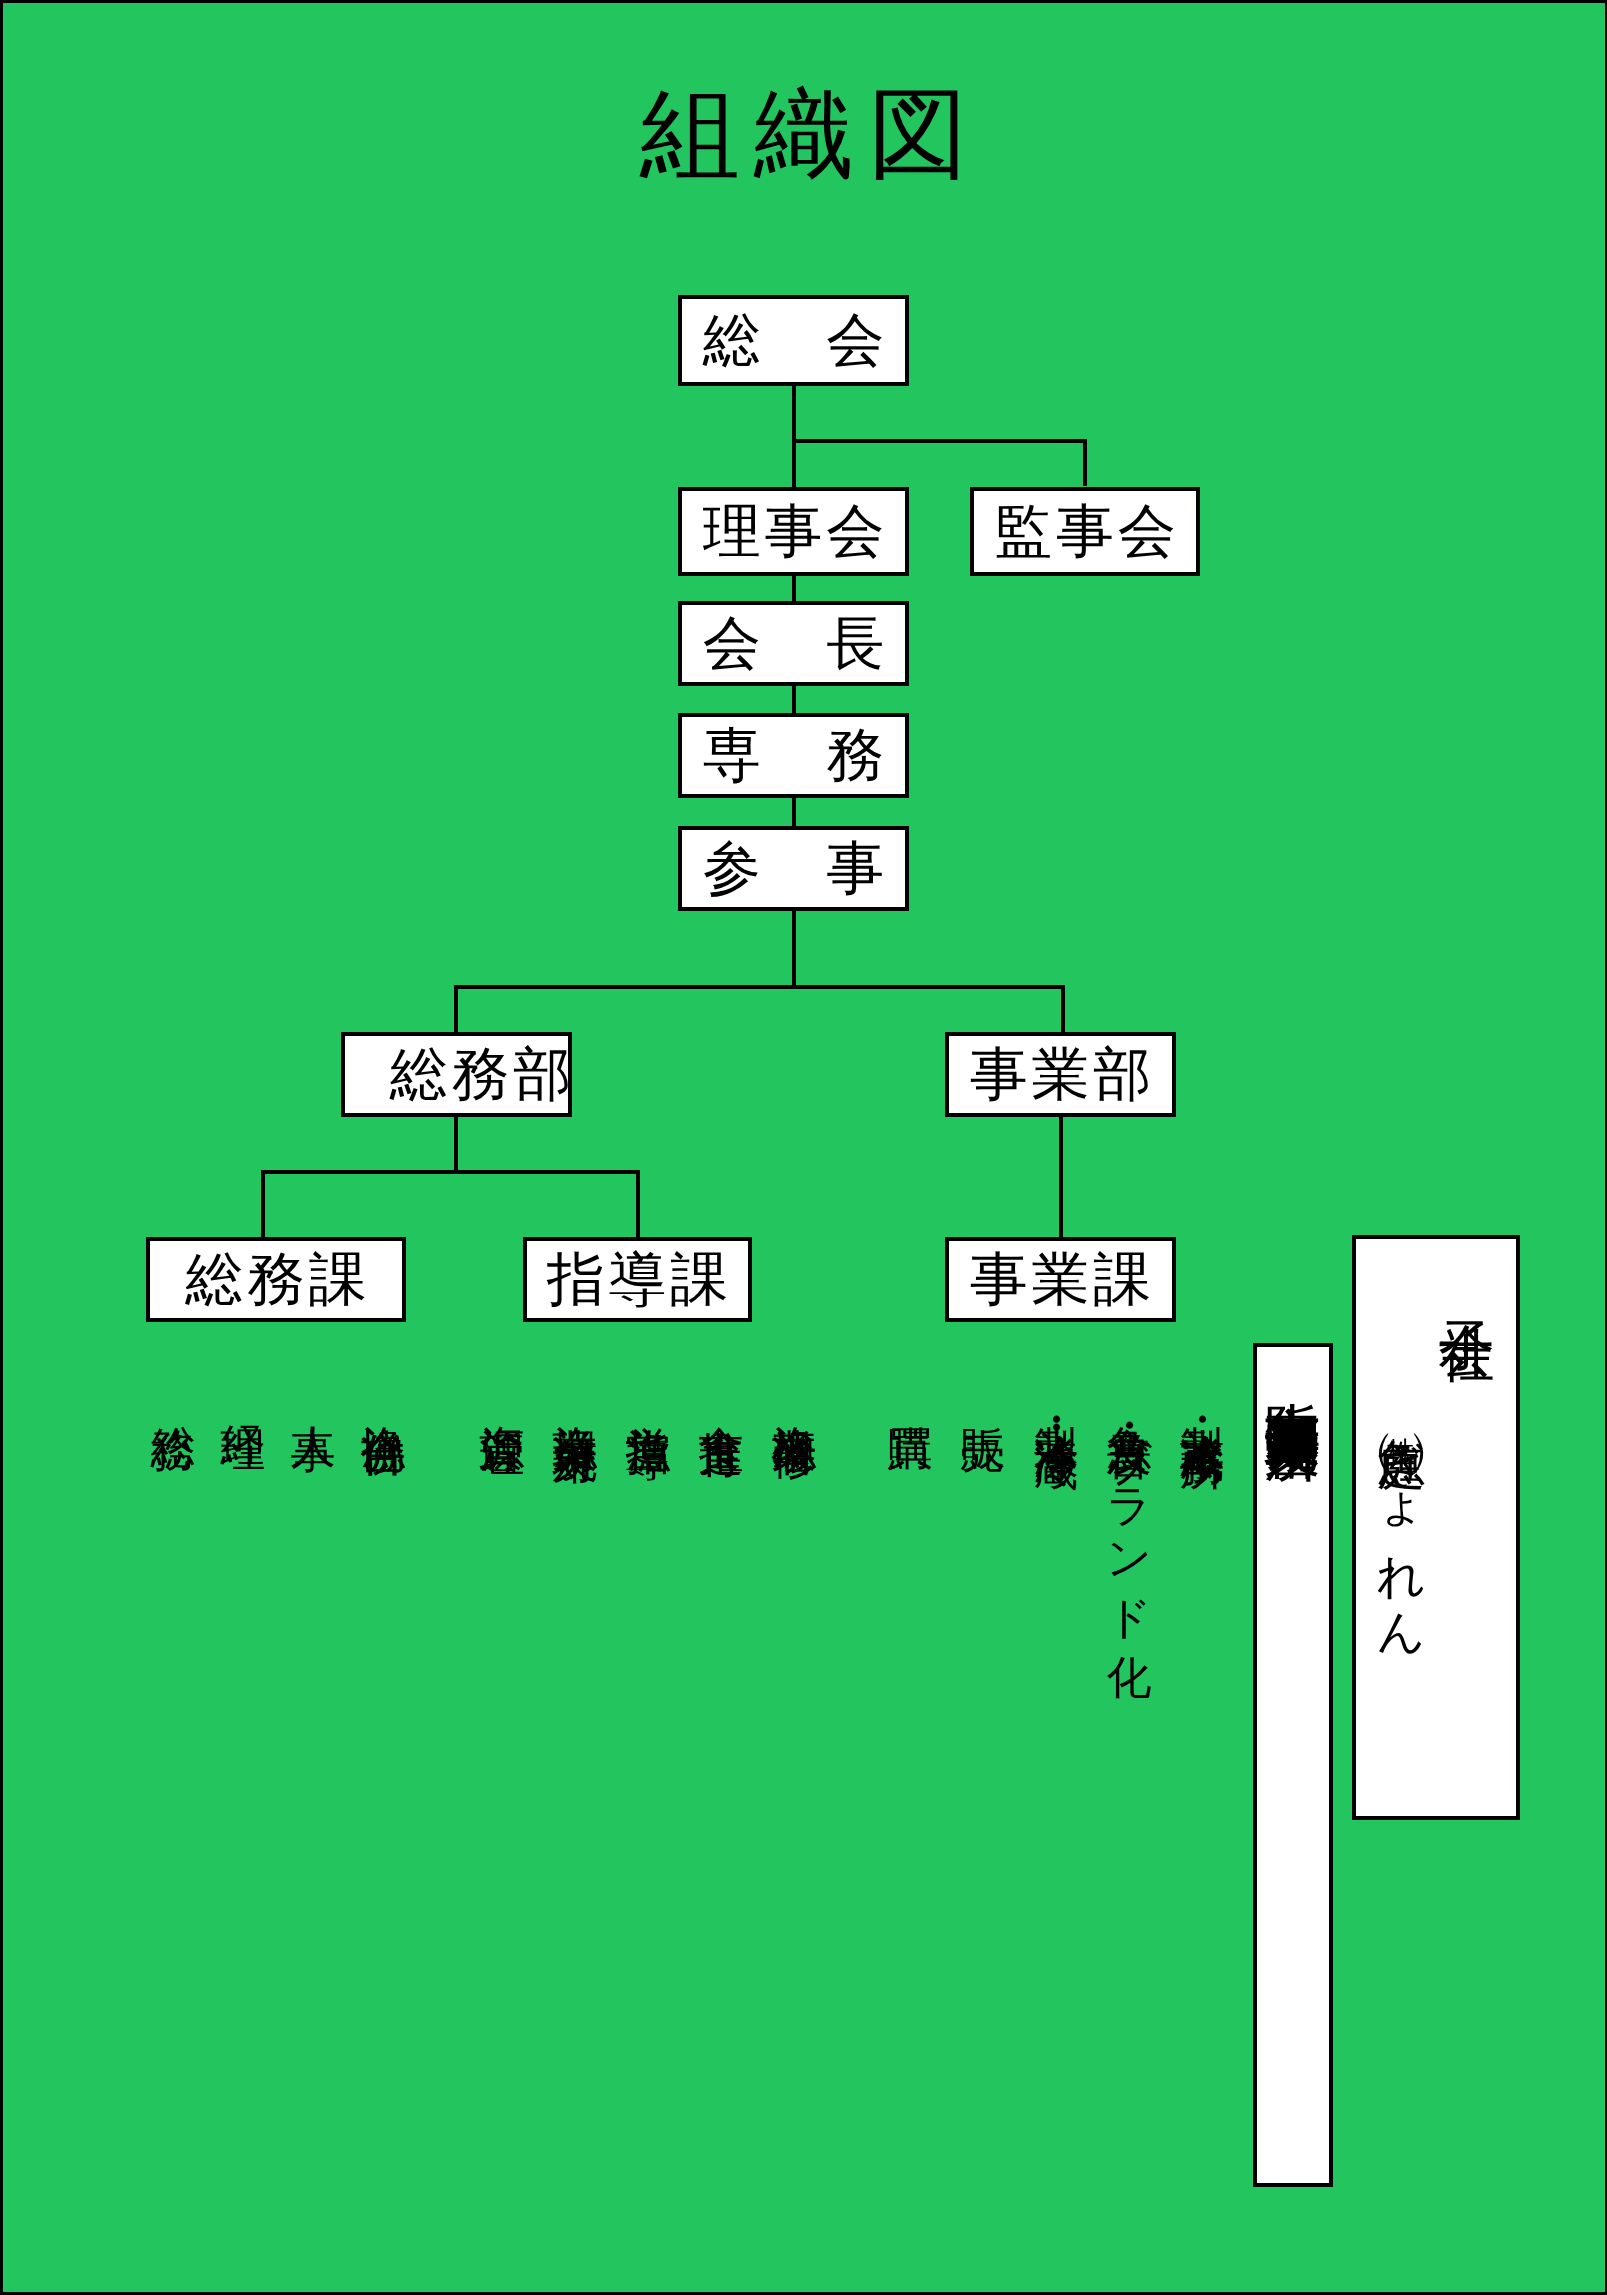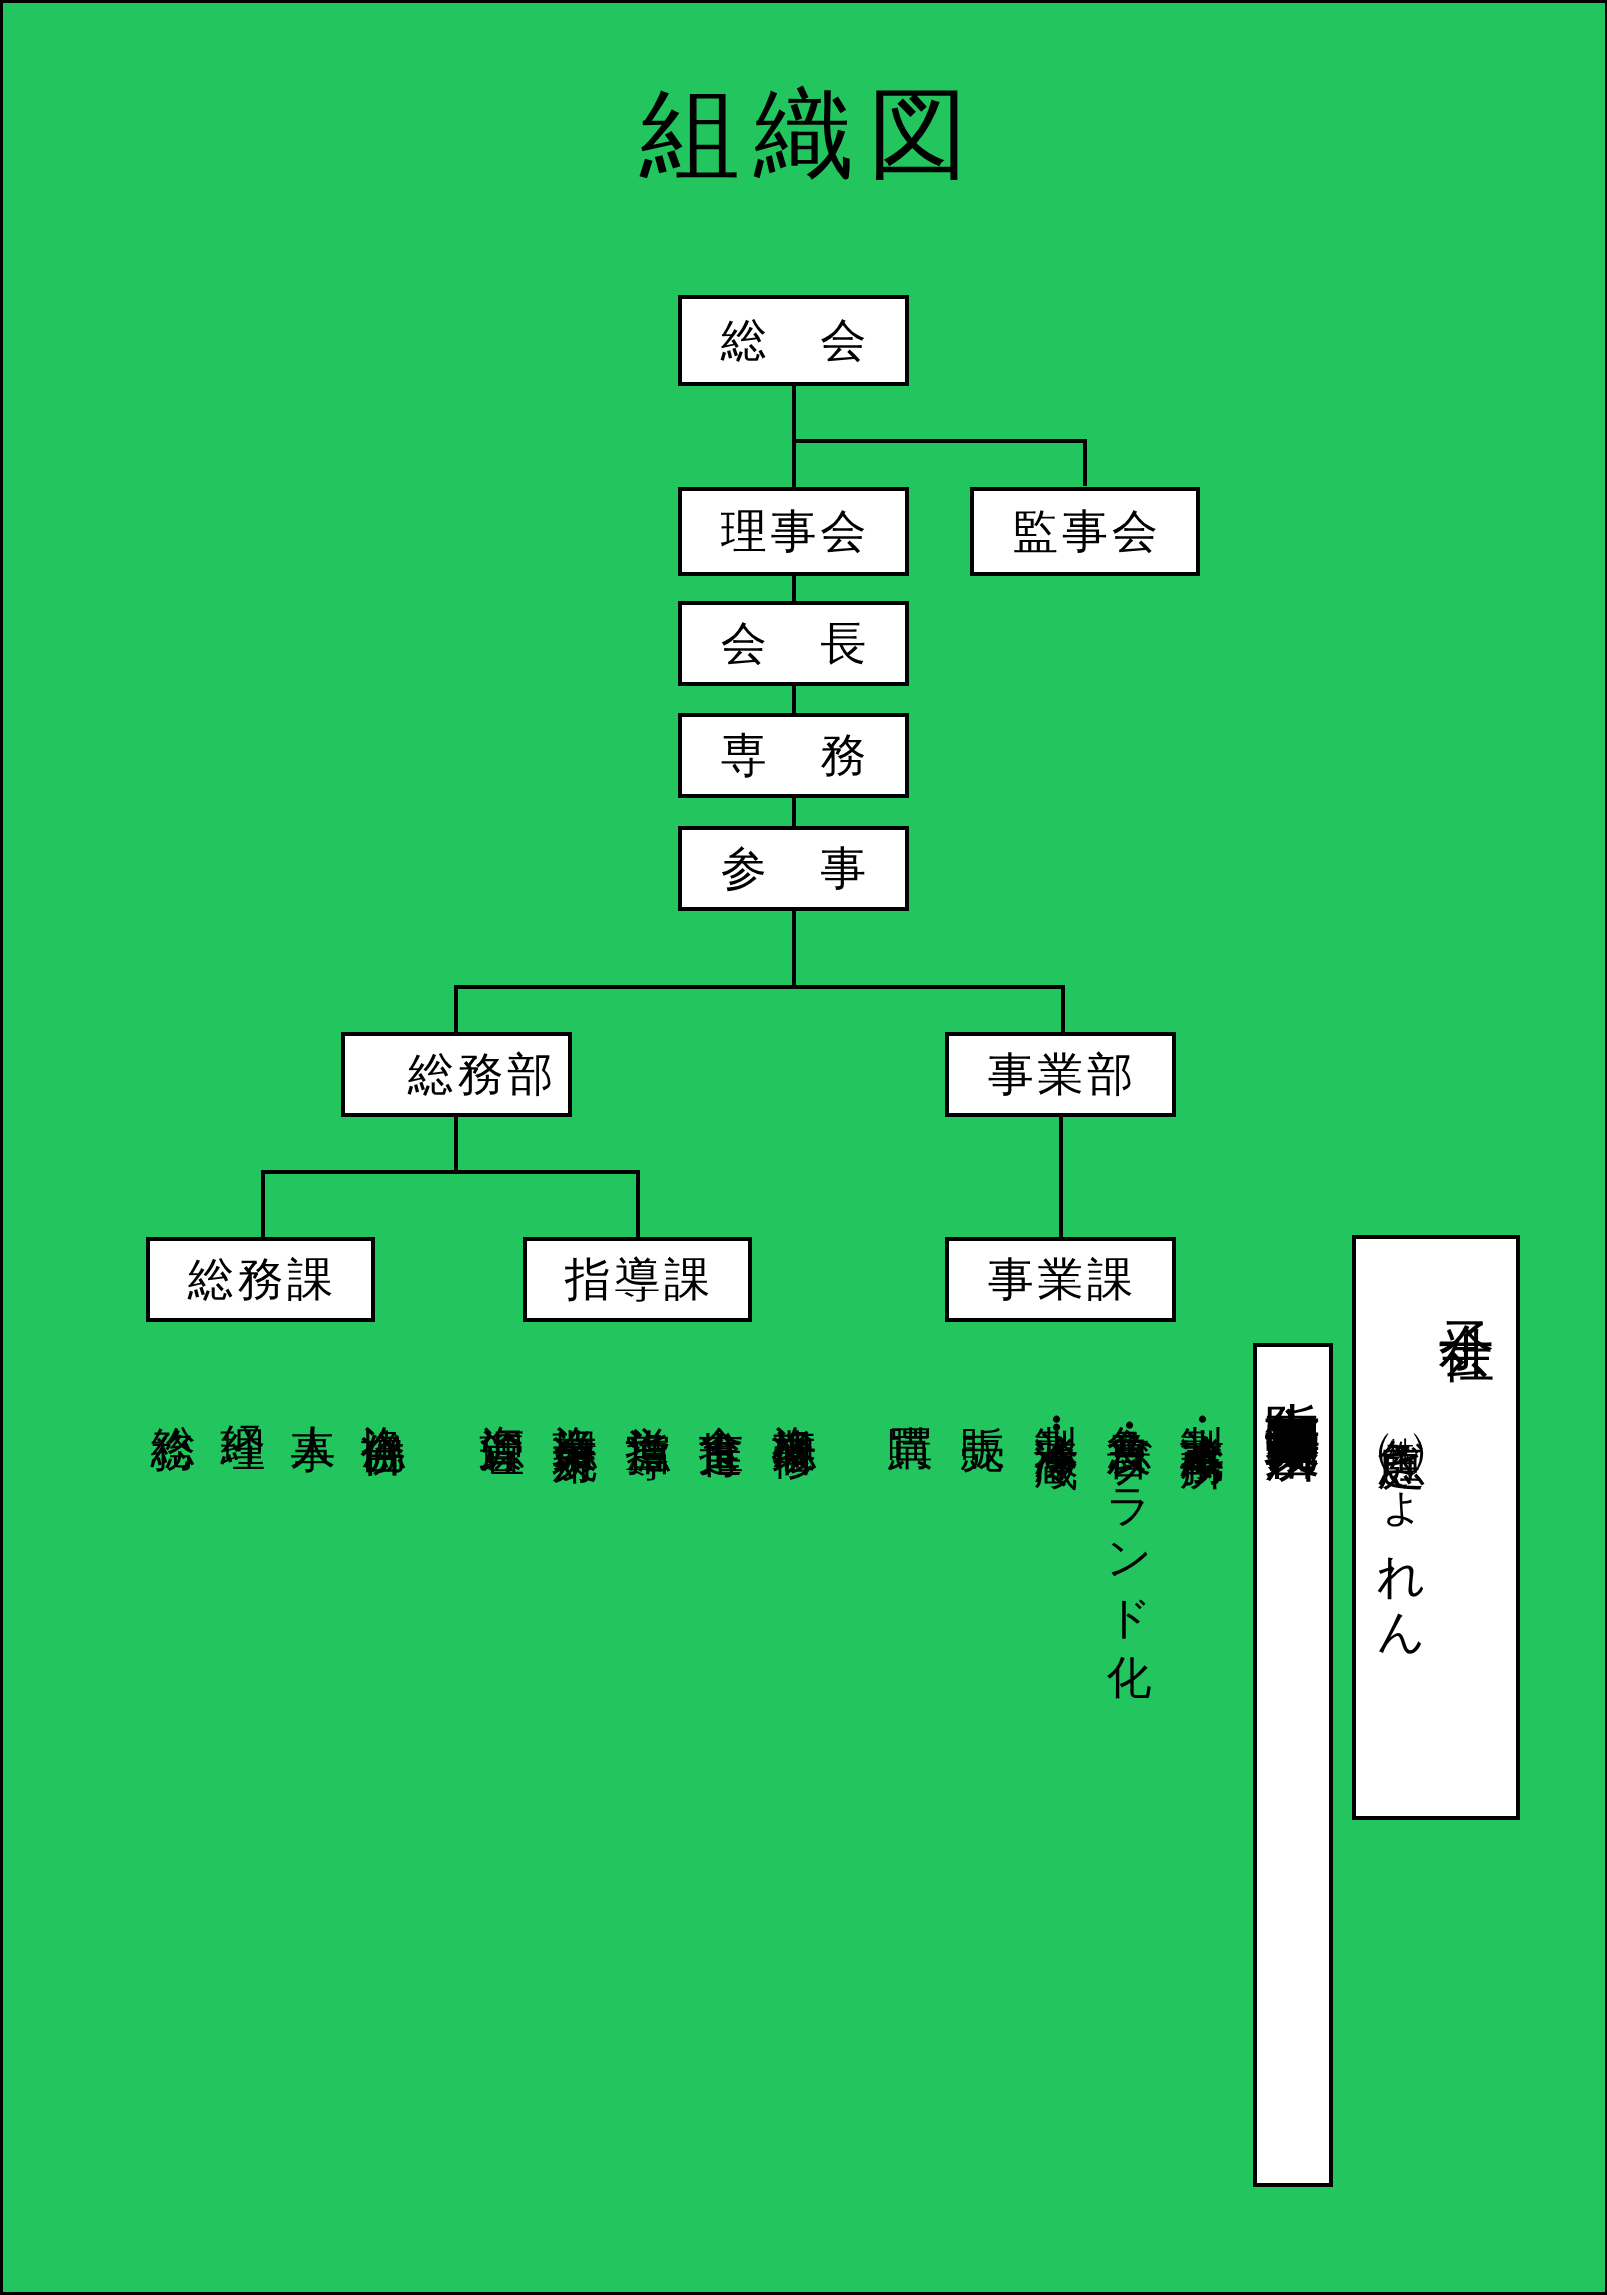--- a/index.html
+++ b/index.html
@@ -21,21 +21,21 @@
     text-indent:14px;
     line-height:1.1;
     white-space:nowrap;
   }
   .box{
     position:absolute;
     background:#fff;
     border:4.2px solid #000;
     box-sizing:border-box;
     display:flex;align-items:center;justify-content:center;
-    font-size:46px;
+    font-size:58px;
     letter-spacing:3.8px;
     text-indent:3.8px;
     white-space:nowrap;
     z-index:2;
   }
   .line{position:absolute;background:#000;z-index:1;}
   .vgroup{
     position:absolute;
     display:flex;flex-direction:row-reverse;justify-content:flex-start;
   }
@@ -109,21 +109,21 @@
   </div>
   <div class="box" style="left:675px;top:823px;width:231px;height:85px;">
     <span>参　事</span>
   </div>
   <div class="box" style="left:338px;top:1029px;width:231px;height:85px;padding-left:48px;">
     <span>総務部</span>
   </div>
   <div class="box" style="left:942px;top:1029px;width:231px;height:85px;">
     <span>事業部</span>
   </div>
-  <div class="box" style="left:143px;top:1234px;width:229px;height:85px;">
+  <div class="box" style="left:143px;top:1234px;width:260px;height:85px;">
     <span>総務課</span>
   </div>
   <div class="box" style="left:520px;top:1234px;width:229px;height:85px;">
     <span>指導課</span>
   </div>
   <div class="box" style="left:942px;top:1234px;width:231px;height:85px;">
     <span>事業課</span>
   </div>
 
   <div class="vgroup" style="left:147px;top:1387px;width:256px;gap:25px;">

